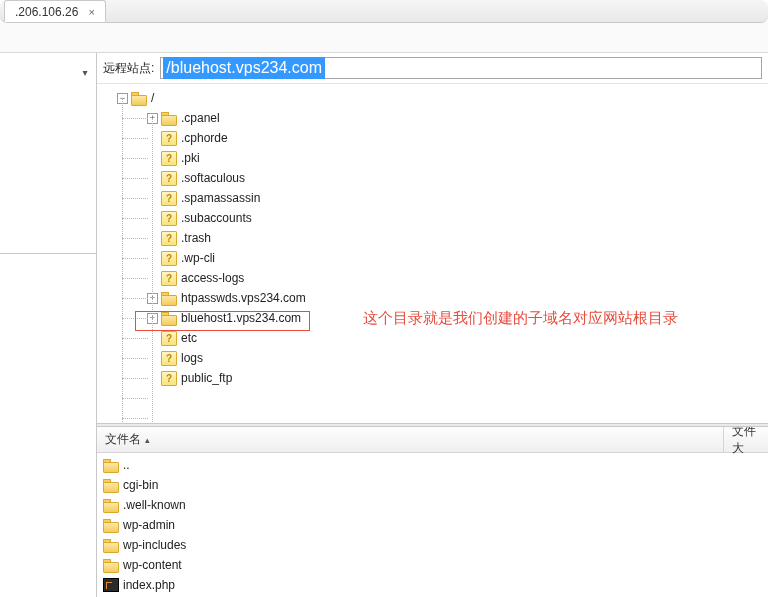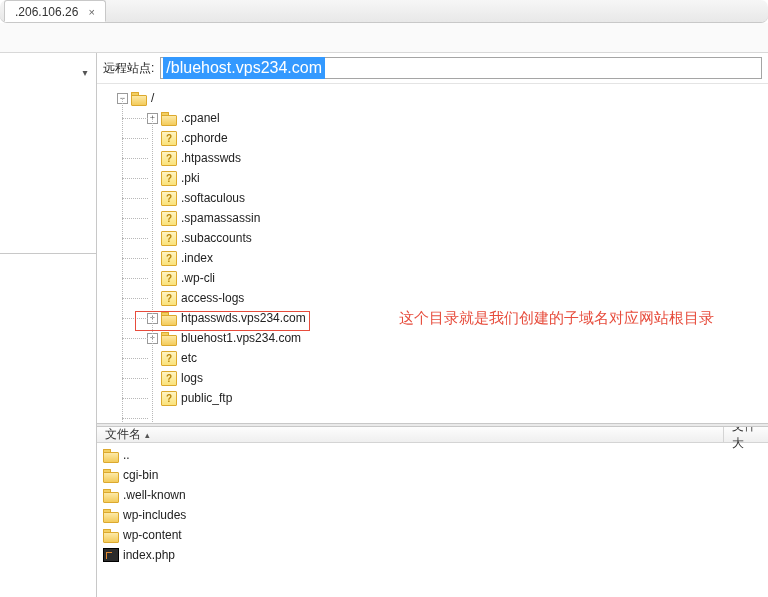--- a/index.html
+++ b/index.html
@@ -215,21 +215,21 @@
     cursor: row-resize;
   }
   .file-list {
     flex: 1;
     display: flex;
     flex-direction: column;
     overflow: hidden;
   }
   .list-header {
     display: flex;
-    height: 16px;
+    height: 26px;
     background: linear-gradient(#fdfdfd, #efefef);
     border-bottom: 1px solid #d4d4d4;
     font-size: 12px;
     color: #333;
   }
   .list-header .col {
     padding: 3px 8px;
     border-right: 1px solid #d4d4d4;
     display: flex;
     align-items: center;
@@ -303,25 +303,20 @@
     <span class="icon-folder"></span>
     <span>.cpanel</span>
   </div>
         <div class="hline" style="left:19px; top:50px; width:26px"></div>
         <div class="tree-row" id="" style="padding-left:44px">
     <span class="spacer-toggle"></span>
     <span class="icon-unknown"></span>
     <span>.cphorde</span>
   </div>
         <div class="hline" style="left:19px; top:70px; width:26px"></div>
-        <div class="tree-row" id="" style="padding-left:44px">
-    <span class="spacer-toggle"></span>
-    <span class="icon-unknown"></span>
-    <span>.htpasswds</span>
-  </div>
         <div class="hline" style="left:19px; top:90px; width:26px"></div>
         <div class="tree-row" id="" style="padding-left:44px">
     <span class="spacer-toggle"></span>
     <span class="icon-unknown"></span>
     <span>.pki</span>
   </div>
         <div class="hline" style="left:19px; top:110px; width:26px"></div>
         <div class="tree-row" id="" style="padding-left:44px">
     <span class="spacer-toggle"></span>
     <span class="icon-unknown"></span>
@@ -336,21 +331,21 @@
         <div class="hline" style="left:19px; top:150px; width:26px"></div>
         <div class="tree-row" id="" style="padding-left:44px">
     <span class="spacer-toggle"></span>
     <span class="icon-unknown"></span>
     <span>.subaccounts</span>
   </div>
         <div class="hline" style="left:19px; top:170px; width:26px"></div>
         <div class="tree-row" id="" style="padding-left:44px">
     <span class="spacer-toggle"></span>
     <span class="icon-unknown"></span>
-    <span>.index</span>
+    <span>.trash</span>
   </div>
         <div class="hline" style="left:19px; top:190px; width:26px"></div>
         <div class="tree-row" id="" style="padding-left:44px">
     <span class="spacer-toggle"></span>
     <span class="icon-unknown"></span>
     <span>.wp-cli</span>
   </div>
         <div class="hline" style="left:19px; top:210px; width:26px"></div>
         <div class="tree-row" id="" style="padding-left:44px">
     <span class="spacer-toggle"></span>
@@ -382,21 +377,21 @@
     <span>logs</span>
   </div>
         <div class="hline" style="left:19px; top:310px; width:26px"></div>
         <div class="hline" style="left:19px; top:330px; width:26px"></div>
         <div class="tree-row" id="" style="padding-left:44px">
     <span class="spacer-toggle"></span>
     <span class="icon-unknown"></span>
     <span>public_ftp</span>
   </div>
         <div class="highlighted-box" style="left: 32px; top: 223px; width: 175.406px; height: 20px;"></div>
-        <div class="annotation" style="left: 260px; top: 221px; margin-left: 36px;">这个目录就是我们创建的子域名对应网站根目录</div>
+        <div class="annotation" style="left: 260px; top: 221px;">这个目录就是我们创建的子域名对应网站根目录</div>
       </div>
   </div>
 
   <div class="splitter-h"></div>
 
   <div class="file-list">
     <div class="list-header">
       <div class="col sortable" style="flex:1">
         <span>文件名</span>
         <span class="caret">▴</span>
@@ -413,20 +408,24 @@
         <div class="list-row">
     <span class="icon-folder"></span>
     <span>cgi-bin</span>
   </div>
         <div class="list-row">
     <span class="icon-folder"></span>
     <span>.well-known</span>
   </div>
         <div class="list-row">
     <span class="icon-folder"></span>
+    <span>wp-admin</span>
+  </div>
+        <div class="list-row">
+    <span class="icon-folder"></span>
     <span>wp-includes</span>
   </div>
         <div class="list-row">
     <span class="icon-folder"></span>
     <span>wp-content</span>
   </div>
         <div class="list-row">
     <span class="icon-php"></span>
     <span>index.php</span>
   </div>

